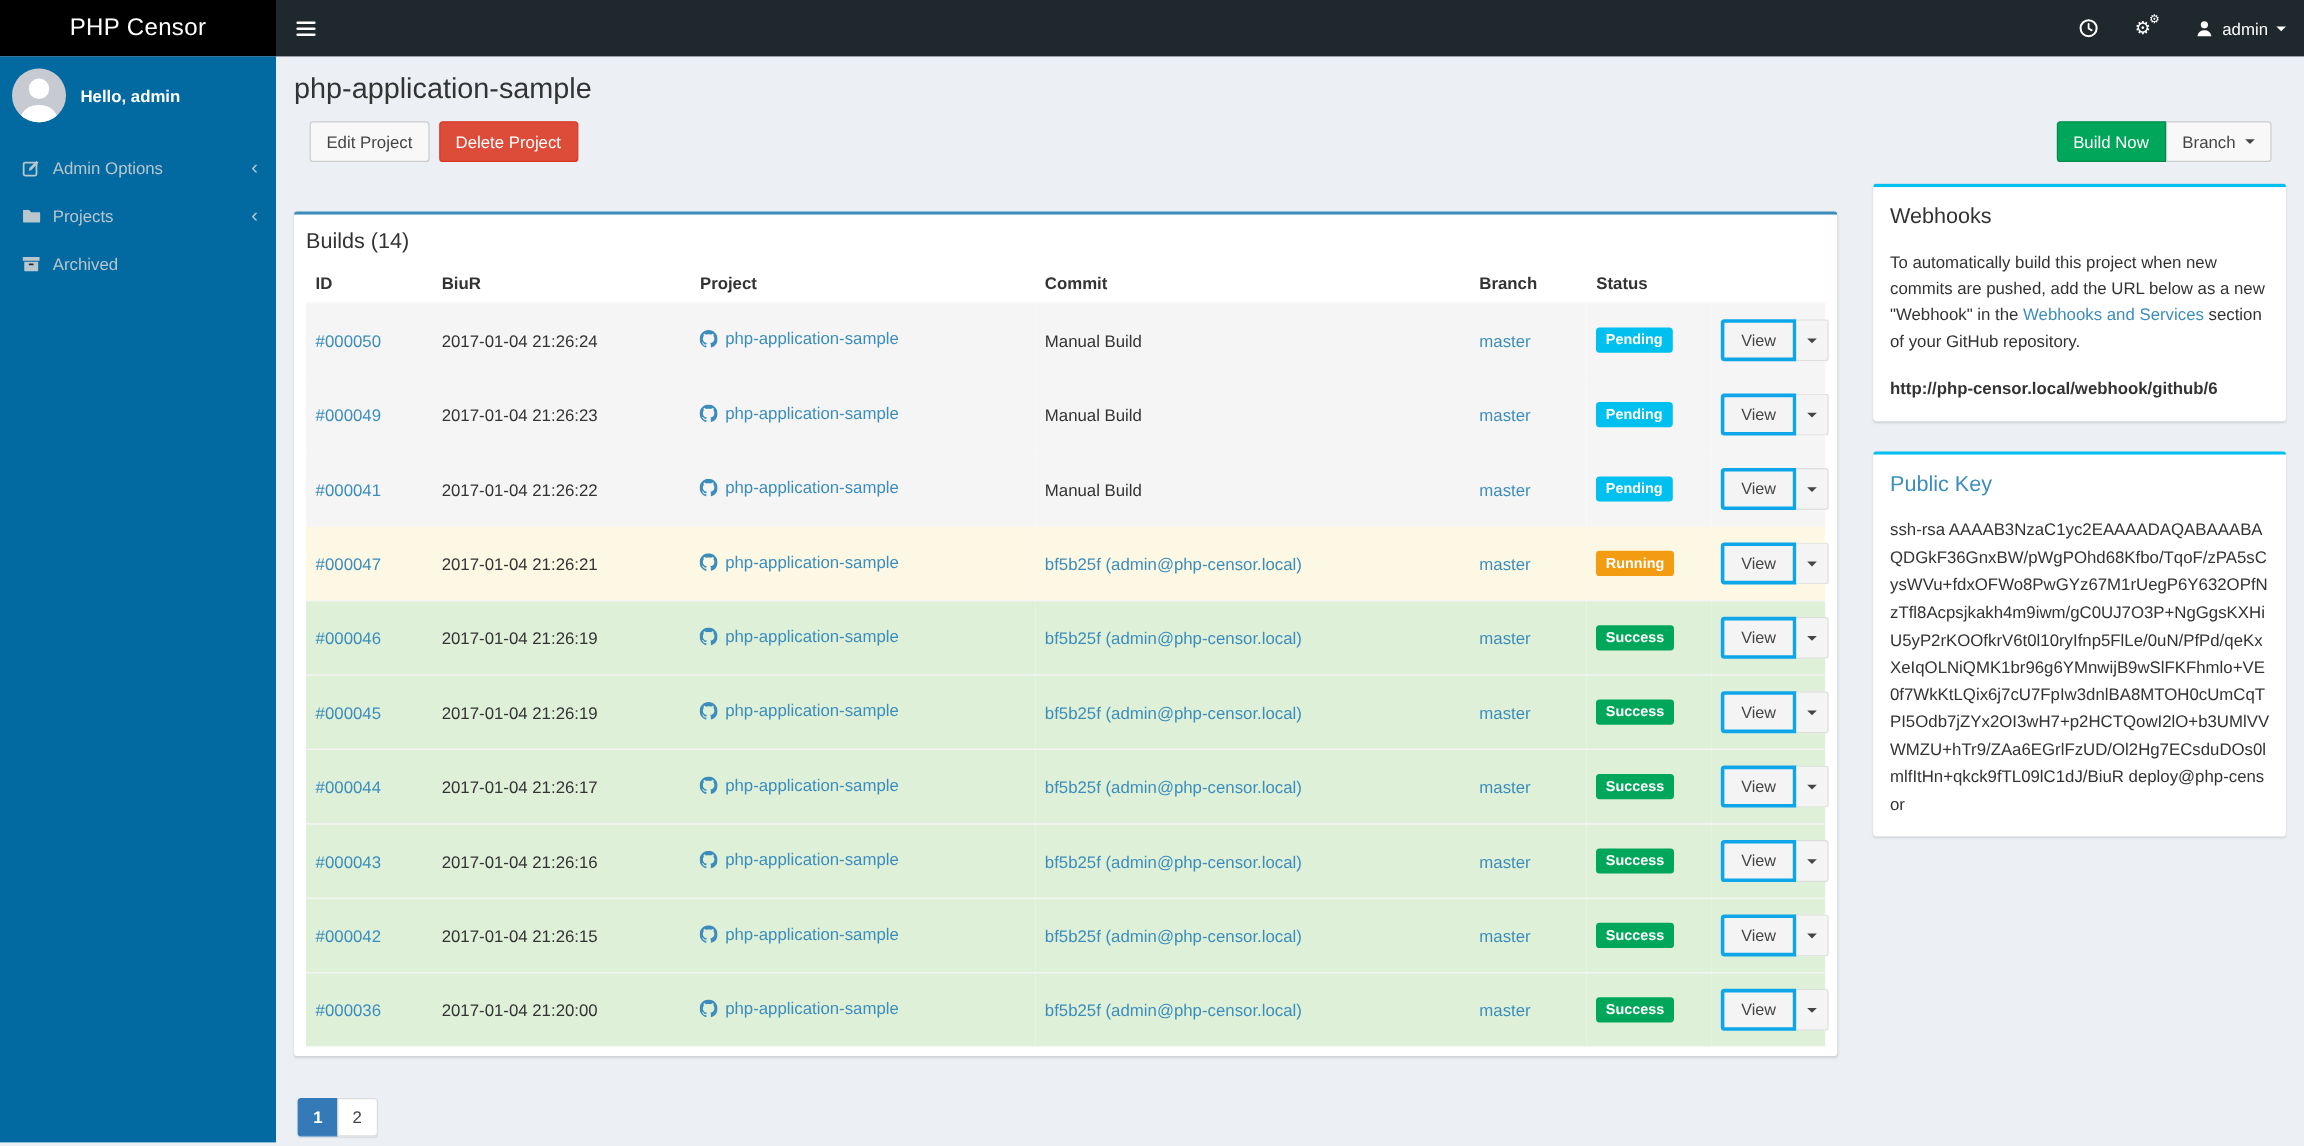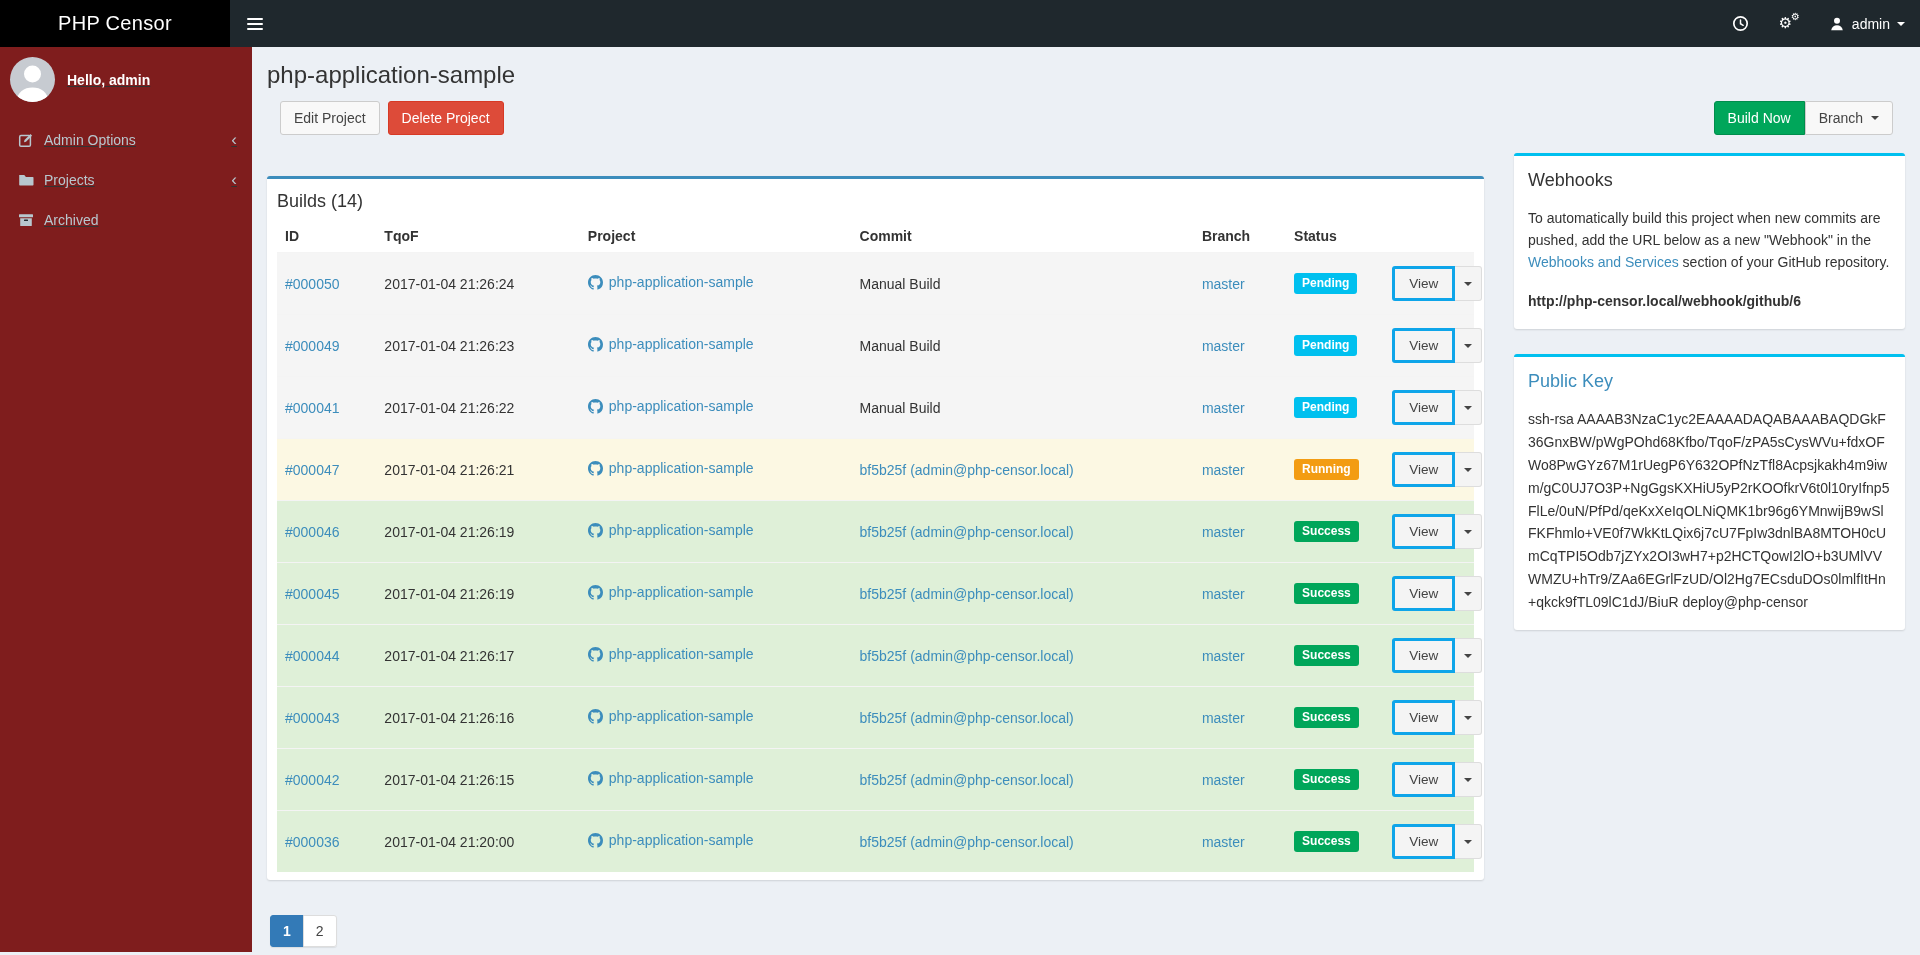--- a/index.html
+++ b/index.html
@@ -25,21 +25,21 @@
   .nav-right { display: flex; align-items: stretch; }
   .nav-item { padding: 0 15px; display: flex; align-items: center; gap: 7px; color: #fff; cursor: pointer; }
   .nav-item svg { display: block; }
   .cogs { position: relative; width: 20px; height: 20px; font-family: "DejaVu Sans", sans-serif; color: #fff; }
   .cogs .gear-big { position: absolute; left: 0; top: 0; font-size: 15px; line-height: 18px; }
   .cogs .gear-small { position: absolute; right: -1px; top: -3px; font-size: 10px; line-height: 12px; }
   .caret { display: inline-block; width: 0; height: 0; border-left: 4px solid transparent; border-right: 4px solid transparent; border-top: 4px solid currentColor; }
 
   
   .wrapper { display: flex; min-height: 905px; align-items: stretch; }
-  .sidebar { width: 252px; flex-shrink: 0; background: #7f1d1d; text-decoration: underline; }
+  .sidebar { width: 230px; flex-shrink: 0; background: #0369a1; }
   .content { flex: 1; padding: 0 15px; min-width: 0; }
 
   
   .user-panel { display: flex; align-items: center; gap: 12px; padding: 10px 10px 14px 10px; }
   .avatar { width: 45px; height: 45px; border-radius: 50%; background: #c7cbd1; overflow: hidden; flex-shrink: 0; }
   .greeting { color: #fff; font-weight: 700; font-size: 14px; }
   .sidebar-menu { margin-top: 4px; }
   .menu-item {
     display: flex; align-items: center; gap: 10px; padding: 12px 15px;
     color: #b8c7ce; cursor: pointer; border-left: 3px solid transparent; font-size: 14px;
@@ -61,21 +61,21 @@
   .btn-success { background: #00a65a; border-color: #008d4c; color: #fff; }
   .left-buttons { display: flex; gap: 8px; }
   .btn-group { display: inline-flex; }
   .btn-group .btn { border-radius: 0; }
   .btn-group .btn:first-child { border-radius: 3px 0 0 3px; }
   .btn-group .btn:last-child { border-radius: 0 3px 3px 0; }
 
   
   .columns { display: flex; gap: 30px; align-items: flex-start; }
   .main-col { flex: 1; min-width: 0; margin-top: 23px; }
-  .side-col { width: 391px; flex-shrink: 0; }
+  .side-col { width: 344px; flex-shrink: 0; }
 
   
   .box {
     background: #fff; border-radius: 3px; border-top: 3px solid #3c8dbc;
     box-shadow: 0 1px 2px rgba(0,0,0,.13);
   }
   .box.info { border-top-color: #00c0ef; }
   .box-header { padding: 12px 10px 6px; }
   .box-title { font-size: 18px; font-weight: 400; color: #333; }
 
@@ -237,21 +237,21 @@
                   <col class="c-date">
                   <col class="c-project">
                   <col class="c-commit">
                 <col class="c-branch">
                   <col class="c-status">
                   <col class="c-actions">
               </colgroup>
               <thead>
                 <tr id="builds-head-row">
                     <th>ID</th>
-                    <th>TqoF</th>
+                    <th>BiuR</th>
                     <th>Project</th>
                     <th>Commit</th>
                     <th>Branch</th>
                     <th>Status</th>
                     <th></th>
                   </tr>
               </thead>
               <tbody id="builds-tbody">
                   <tr style="background: rgb(245, 245, 245);">
     <td><a class="lnk">#000050</a></td>

